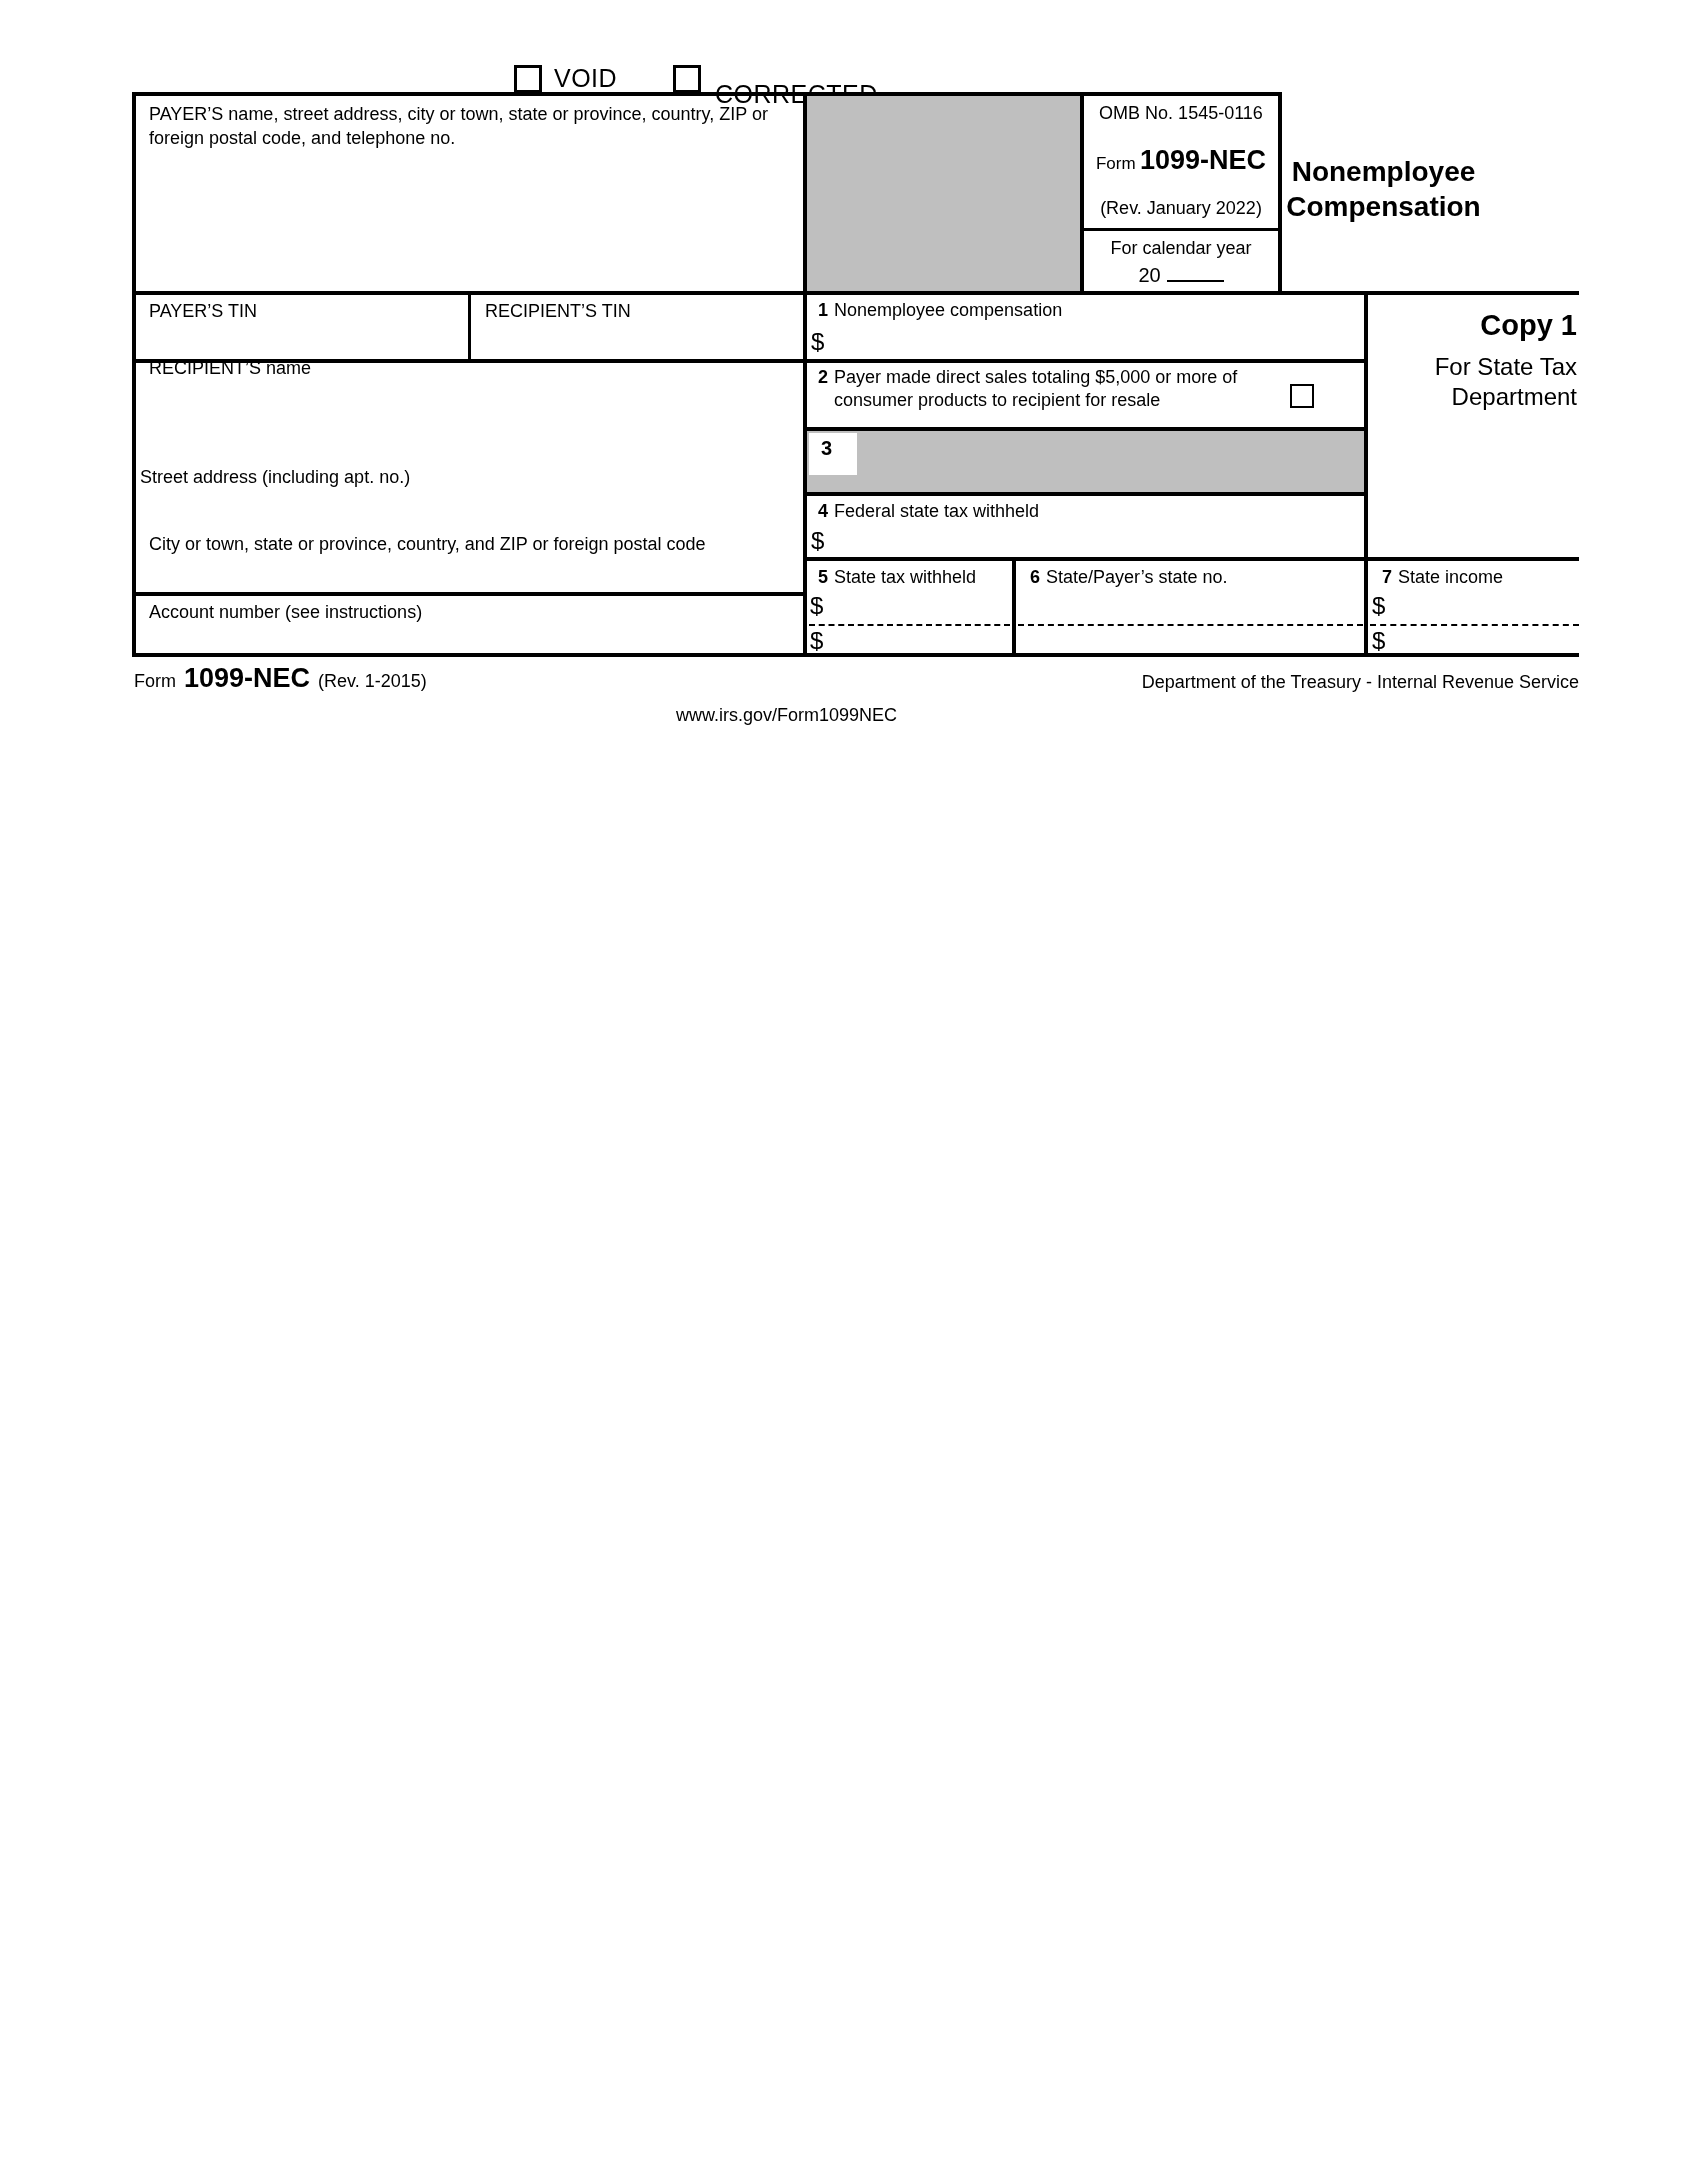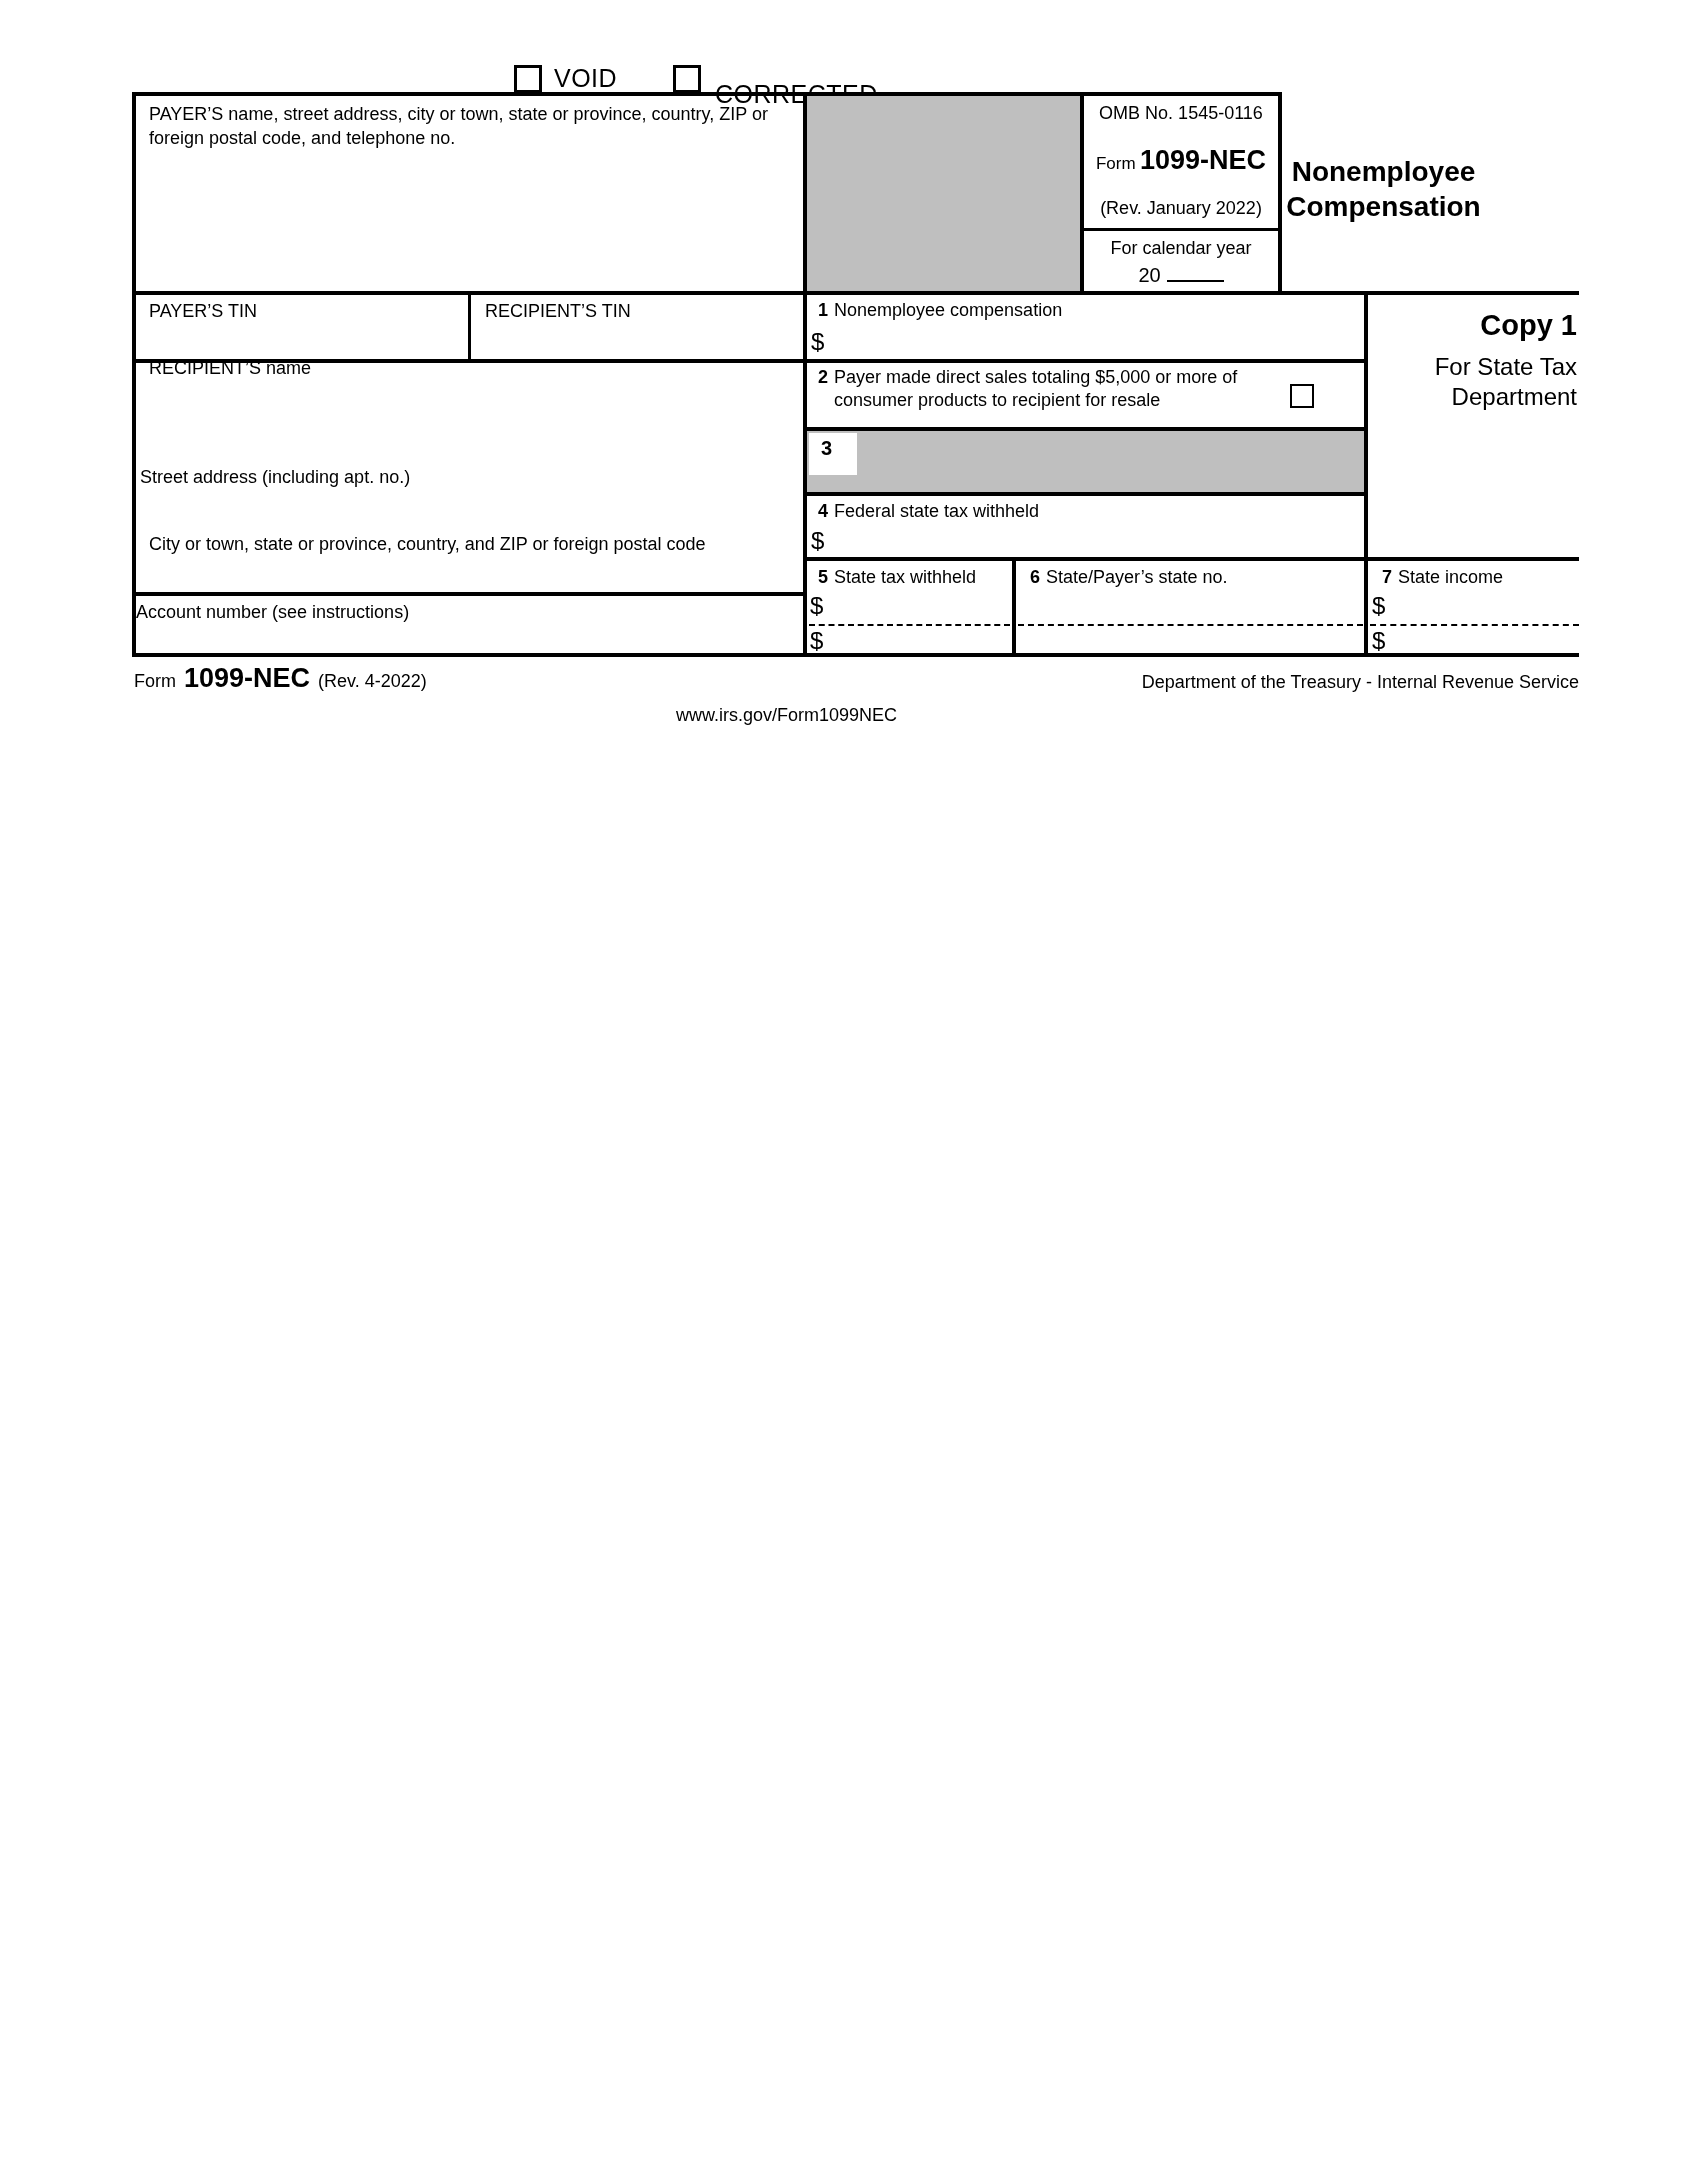--- a/index.html
+++ b/index.html
@@ -151,25 +151,25 @@
   <div class="field" style="left:1020px; top:628px; width:342px; height:24px;"></div>
 
   <div class="boxlabel" style="left:1382px; top:566px;">
     <span class="bnum">7</span><span>State income</span>
   </div>
   <div class="dollar" style="left:1372px; top:593px;">$</div>
   <div class="field" style="left:1399px; top:593px; width:178px; height:28px;"></div>
   <div class="dollar" style="left:1372px; top:628px;">$</div>
   <div class="field" style="left:1399px; top:628px; width:178px; height:24px;"></div>
 
-  <div class="lbl" style="left:136px; top:600px;">Account number (see instructions)</div>
+  <div class="lbl" style="left:149px; top:600px;">Account number (see instructions)</div>
   <div class="field" style="left:138px; top:624px; width:658px; height:28px;"></div>
 
   <div class="footer-left">
     <span class="f-small">Form</span>
     <span class="f-big">1099-NEC</span>
-    <span class="f-small">(Rev. 4-2022)</span>
+    <span class="f-small">(Rev. 1-2015)</span>
   </div>
   <div class="footer-text" style="left:676px; top:672px;margin-top:33px;">www.irs.gov/Form1099NEC</div>
   <div class="footer-text" style="left:1049px; top:672px; width:530px; text-align:right;">Department of the Treasury - Internal Revenue Service</div>
 
 </div>
 
 
 </body></html>

